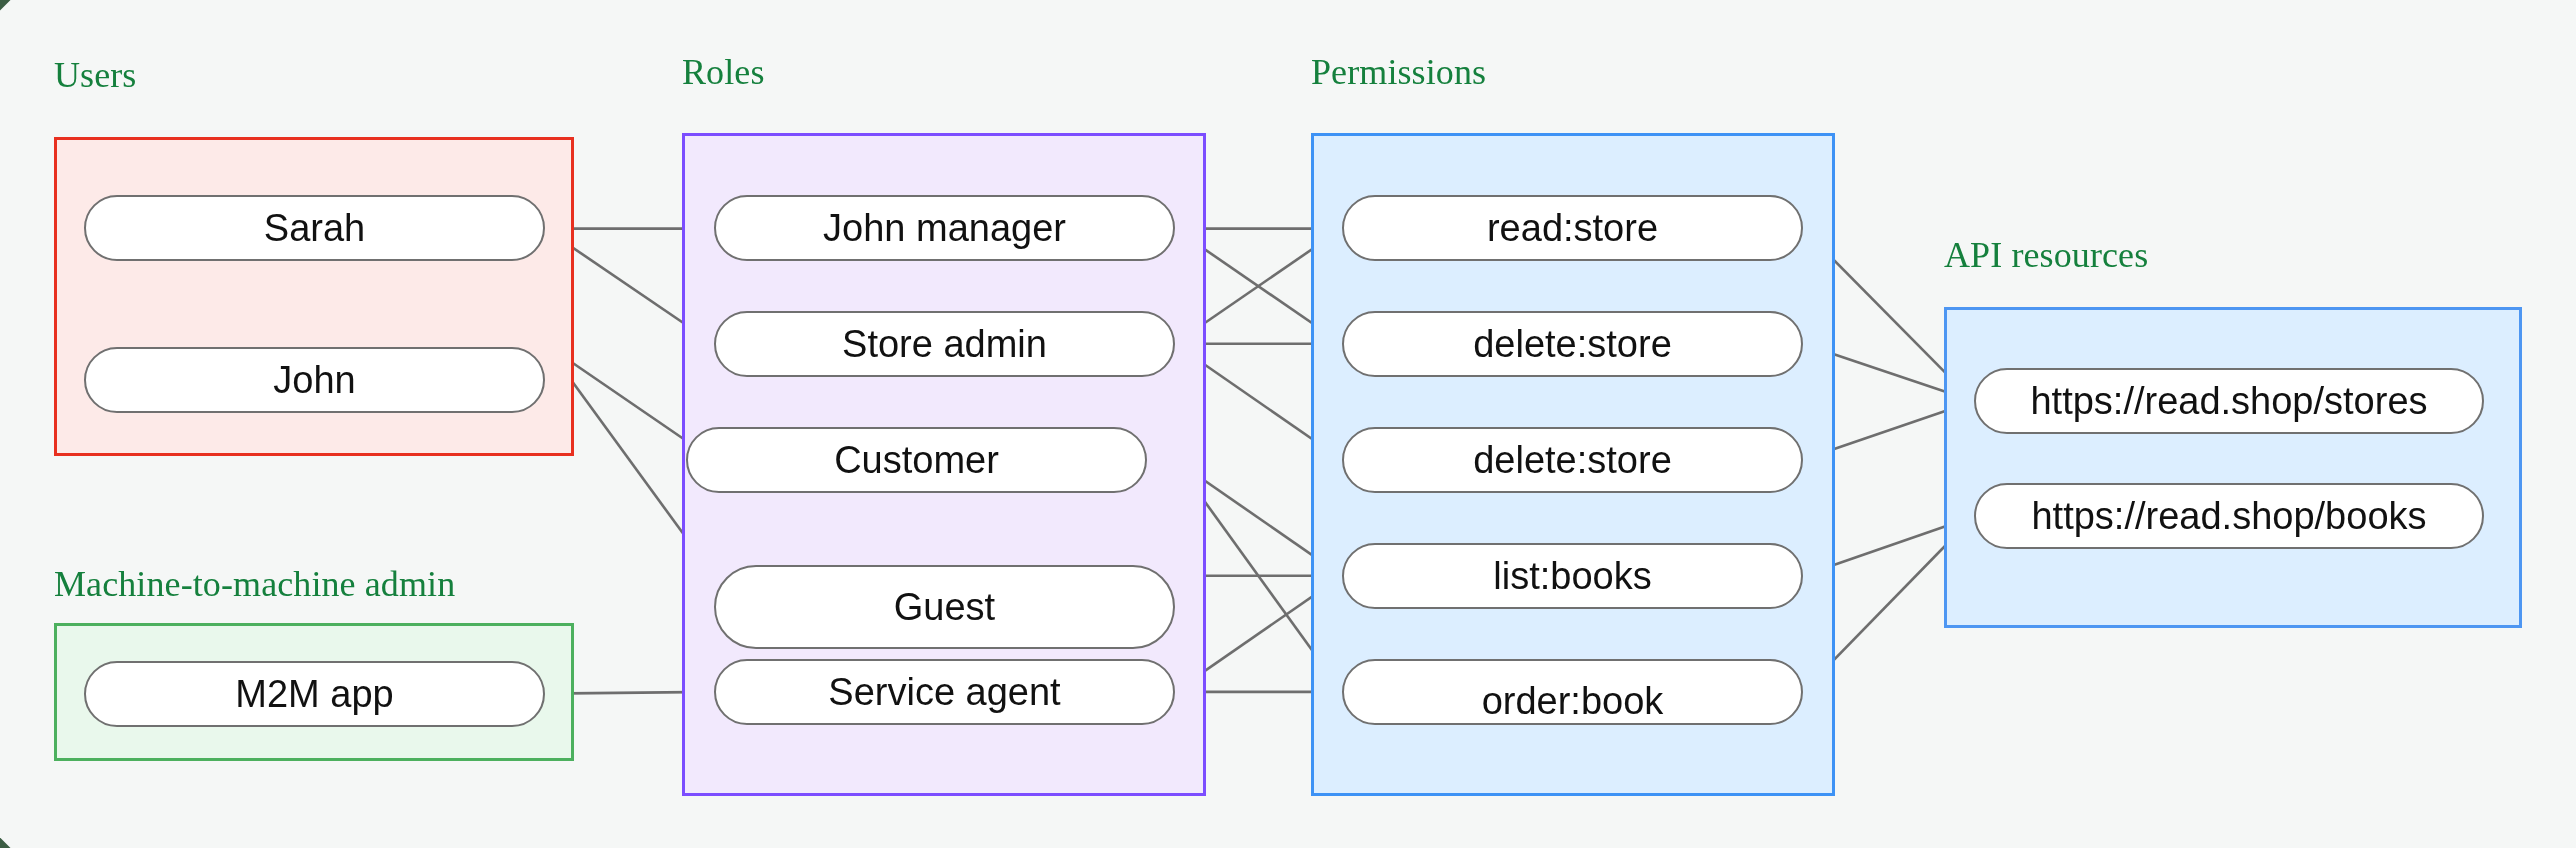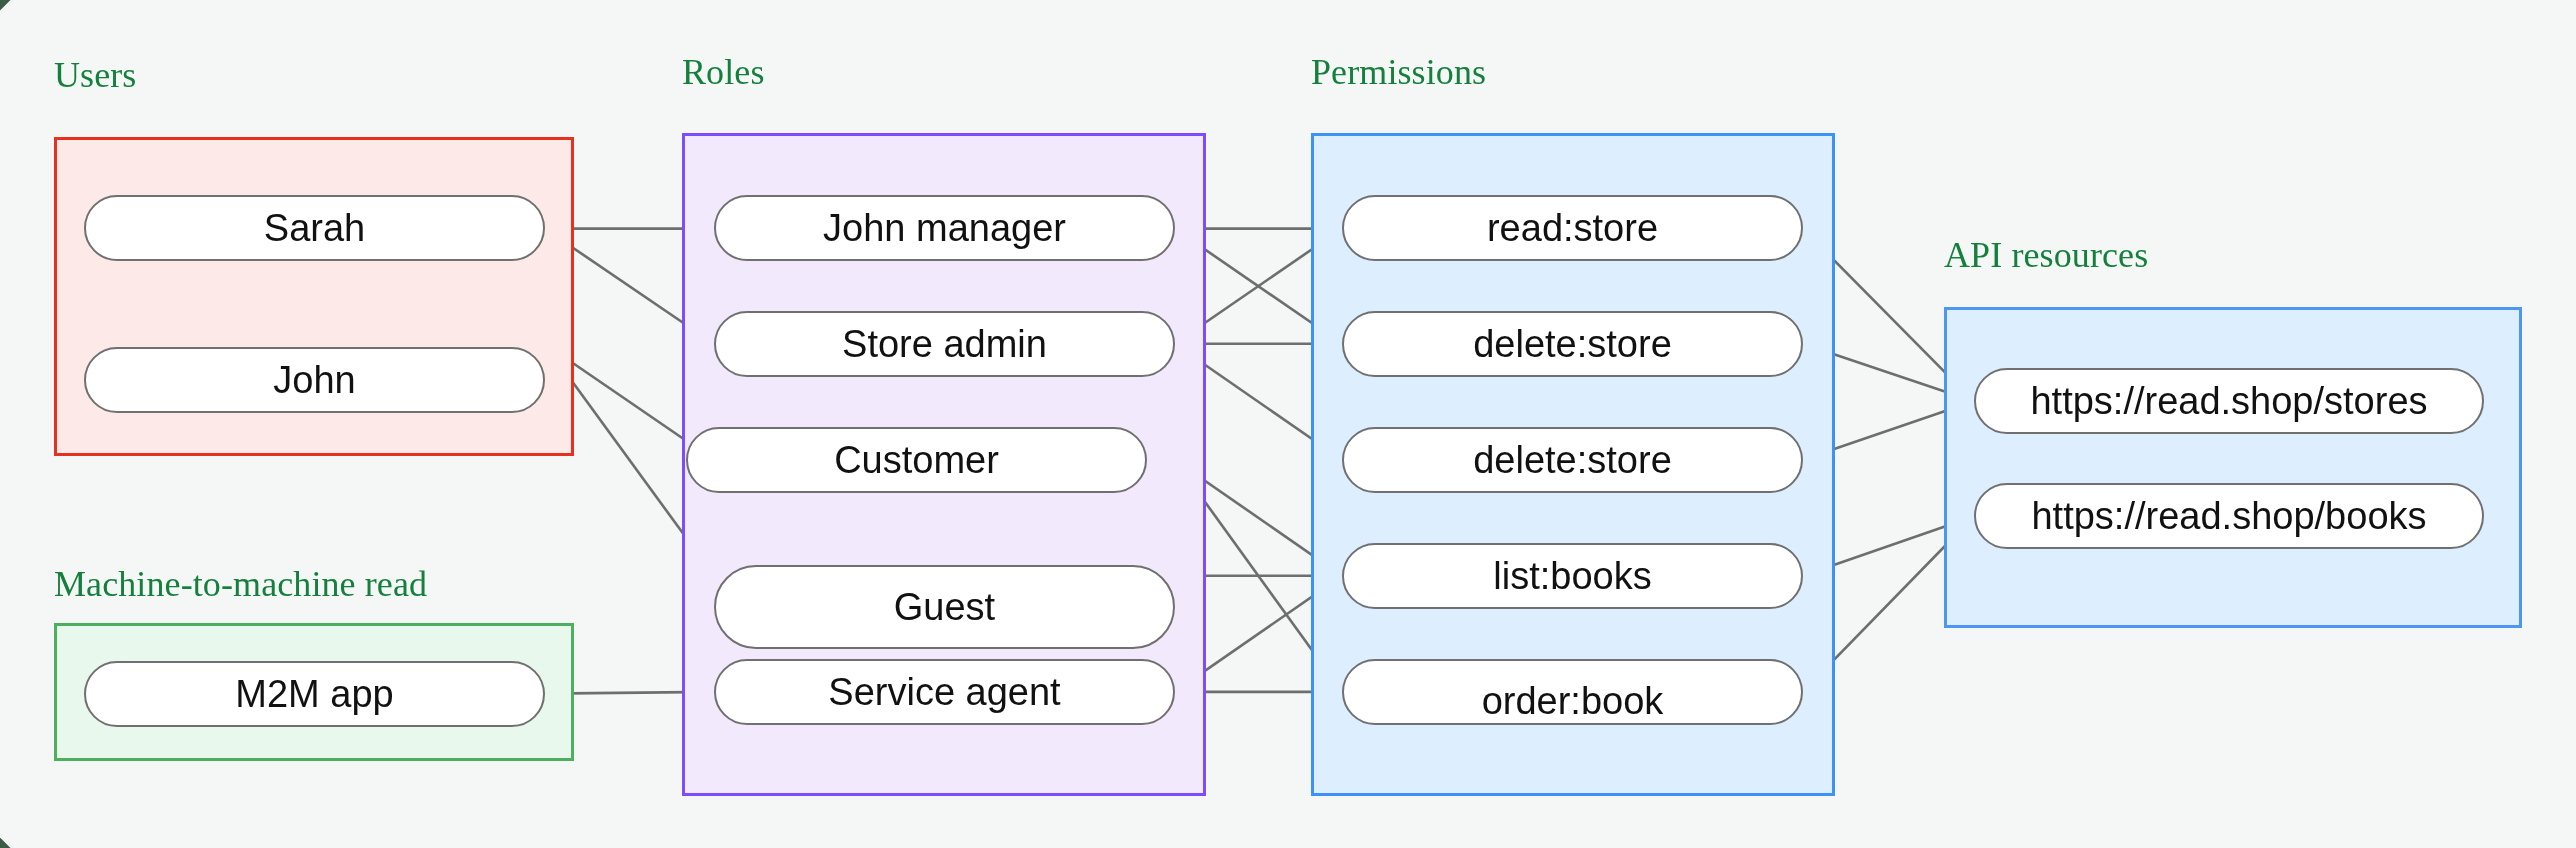--- a/index.html
+++ b/index.html
@@ -85,21 +85,21 @@
       <circle cx="1538" cy="527" r="9" fill="#6e6e6e"></circle>
       <circle cx="1538" cy="660" r="9" fill="#6e6e6e"></circle>
       <circle cx="1538" cy="793" r="9" fill="#6e6e6e"></circle>
       <circle cx="2262" cy="460" r="9" fill="#6e6e6e"></circle>
       <circle cx="2262" cy="592" r="9" fill="#6e6e6e"></circle>
     </svg>
   <div id="groups-layer">
       <div class="group g-users" style="left: 54px; top: 137px; width: 520px; height: 319px; background: rgb(253, 234, 232); border-color: rgb(232, 48, 31);"></div>
       <div class="group-label" style="left: 54px; top: 54px;">Users</div>
       <div class="group g-m2m" style="left: 54px; top: 623px; width: 520px; height: 138px; background: rgb(233, 248, 236); border-color: rgb(76, 176, 94);"></div>
-      <div class="group-label" style="left: 54px; top: 563px;">Machine-to-machine read</div>
+      <div class="group-label" style="left: 54px; top: 563px;">Machine-to-machine admin</div>
       <div class="group g-roles" style="left: 682px; top: 133px; width: 524px; height: 663px; background: rgb(242, 233, 253); border-color: rgb(124, 77, 255);"></div>
       <div class="group-label" style="left: 682px; top: 51px;">Roles</div>
       <div class="group g-perms" style="left: 1311px; top: 133px; width: 524px; height: 663px; background: rgb(220, 238, 255); border-color: rgb(61, 146, 245);"></div>
       <div class="group-label" style="left: 1311px; top: 51px;">Permissions</div>
       <div class="group g-api" style="left: 1944px; top: 307px; width: 578px; height: 321px; background: rgb(220, 238, 255); border-color: rgb(77, 150, 242);"></div>
       <div class="group-label" style="left: 1944px; top: 234px;">API resources</div>
     </div>
   <div id="nodes-layer">
       <div class="node" style="left: 84px; top: 195px; width: 461px; height: 66px;">
         <span>Sarah</span>

